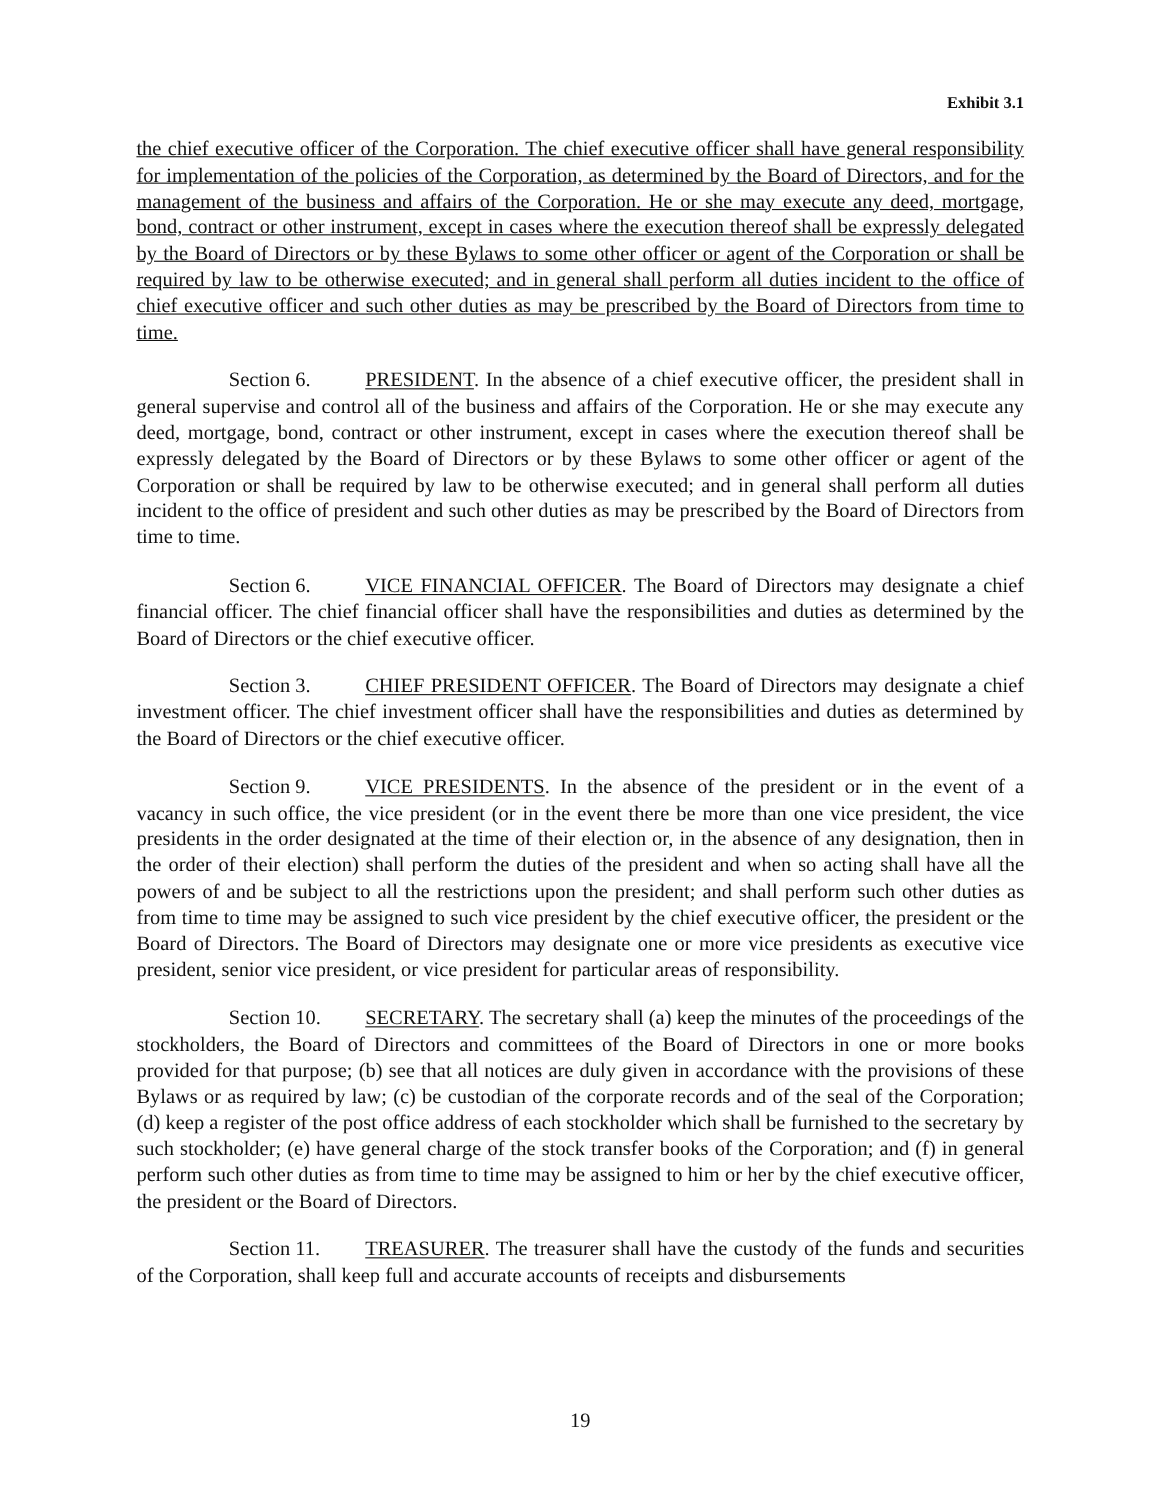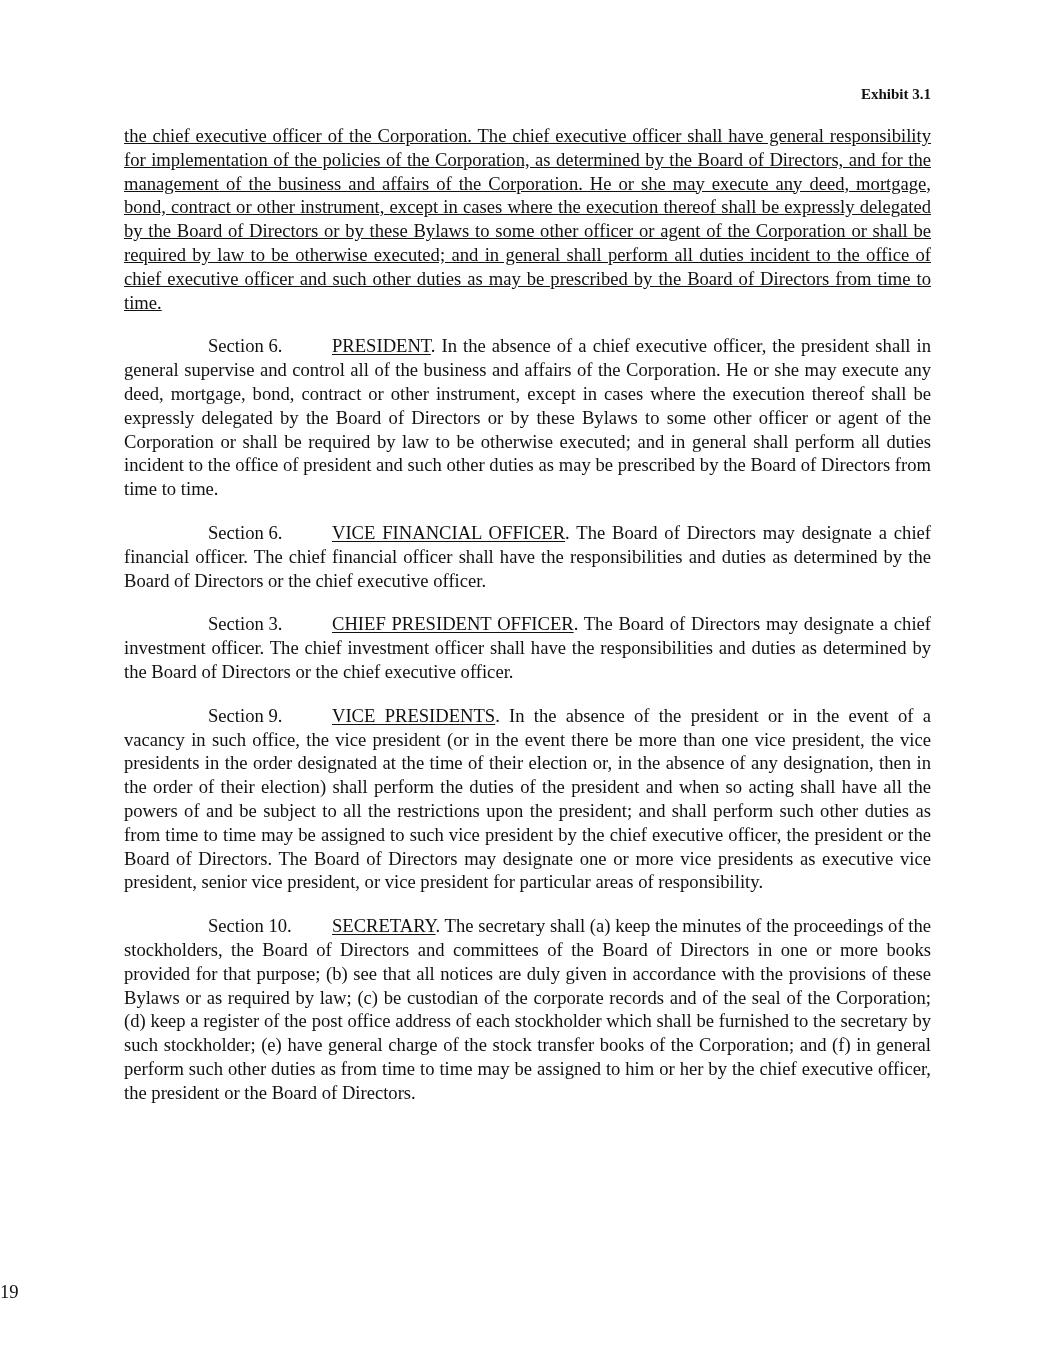--- a/index.html
+++ b/index.html
@@ -44,20 +44,21 @@
     }
     .sec-title {
       text-decoration: underline;
       text-underline-offset: 2px;
     }
     .page-number {
       position: absolute;
       top: 1281px;
       left: 0;
       width: 1055px;
+      text-align: center;
       font-size: 18.6px;
     }
   </style>
 </head>
 <body>
 
 <div class="exhibit">Exhibit 3.1</div>
 
 <div class="content">
   <p class="para first">the chief executive officer of the Corporation.  The chief executive officer shall have general responsibility for implementation of the policies of the Corporation, as determined by the Board of Directors, and for the management of the business and affairs of the Corporation.  He or she may execute any deed, mortgage, bond, contract or other instrument, except in cases where the execution thereof shall be expressly delegated by the Board of Directors or by these Bylaws to some other officer or agent of the Corporation or shall be required by law to be otherwise executed; and in general shall perform all duties incident to the office of chief executive officer and such other duties as may be prescribed by the Board of Directors from time to time.</p>
@@ -65,15 +66,16 @@
   <p class="para"><span class="sec-num">Section 6.</span><span class="sec-title">PRESIDENT</span><span>.  In the absence of a chief executive officer, the president shall in general supervise and control all of the business and affairs of the Corporation.  He or she may execute any deed, mortgage, bond, contract or other instrument, except in cases where the execution thereof shall be expressly delegated by the Board of Directors or by these Bylaws to some other officer or agent of the Corporation or shall be required by law to be otherwise executed; and in general shall perform all duties incident to the office of president and such other duties as may be prescribed by the Board of Directors from time to time.</span></p>
 
   <p class="para"><span class="sec-num">Section 6.</span><span class="sec-title">VICE FINANCIAL OFFICER</span><span>.  The Board of Directors may designate a chief financial officer.  The chief financial officer shall have the responsibilities and duties as determined by the Board of Directors or the chief executive officer.</span></p>
 
   <p class="para"><span class="sec-num">Section 3.</span><span class="sec-title">CHIEF PRESIDENT OFFICER</span><span>.  The Board of Directors may designate a chief investment officer.  The chief investment officer shall have the responsibilities and duties as determined by the Board of Directors or the chief executive officer.</span></p>
 
   <p class="para"><span class="sec-num">Section 9.</span><span class="sec-title">VICE PRESIDENTS</span><span>.  In the absence of the president or in the event of a vacancy in such office, the vice president (or in the event there be more than one vice president, the vice presidents in the order designated at the time of their election or, in the absence of any designation, then in the order of their election) shall perform the duties of the president and when so acting shall have all the powers of and be subject to all the restrictions upon the president; and shall perform such other duties as from time to time may be assigned to such vice president by the chief executive officer, the president or the Board of Directors.  The Board of Directors may designate one or more vice presidents as executive vice president, senior vice president, or vice president for particular areas of responsibility.</span></p>
 
   <p class="para"><span class="sec-num">Section 10.</span><span class="sec-title">SECRETARY</span><span>.  The secretary shall (a) keep the minutes of the proceedings of the stockholders, the Board of Directors and committees of the Board of Directors in one or more books provided for that purpose; (b) see that all notices are duly given in accordance with the provisions of these Bylaws or as required by law; (c) be custodian of the corporate records and of the seal of the Corporation; (d) keep a register of the post office address of each stockholder which shall be furnished to the secretary by such stockholder; (e) have general charge of the stock transfer books of the Corporation; and (f) in general perform such other duties as from time to time may be assigned to him or her by the chief executive officer, the president or the Board of Directors.</span></p>
 
+  <p class="para"><span class="sec-num">Section 11.</span><span class="sec-title">TREASURER</span><span>.  The treasurer shall have the custody of the funds and securities of the Corporation, shall keep full and accurate accounts of receipts and disbursements</span></p>
 </div>
 
 <div class="page-number">19</div>
 
 </body></html>

